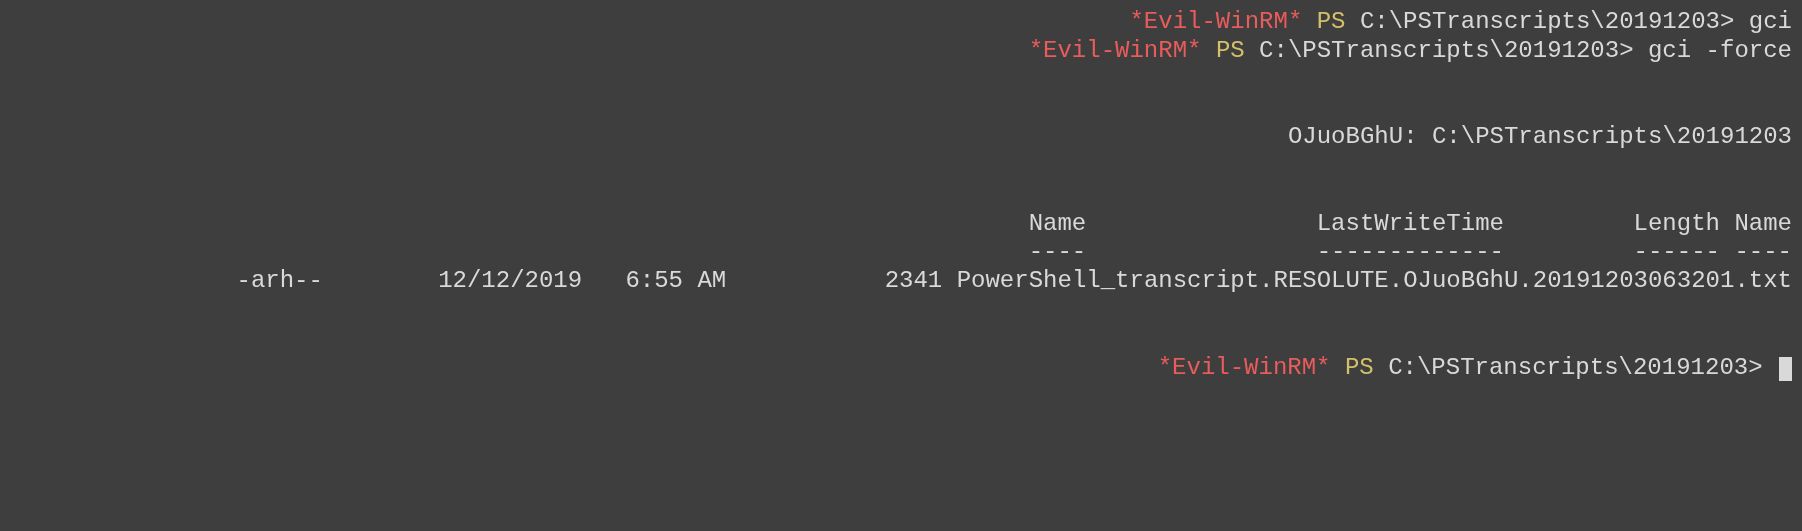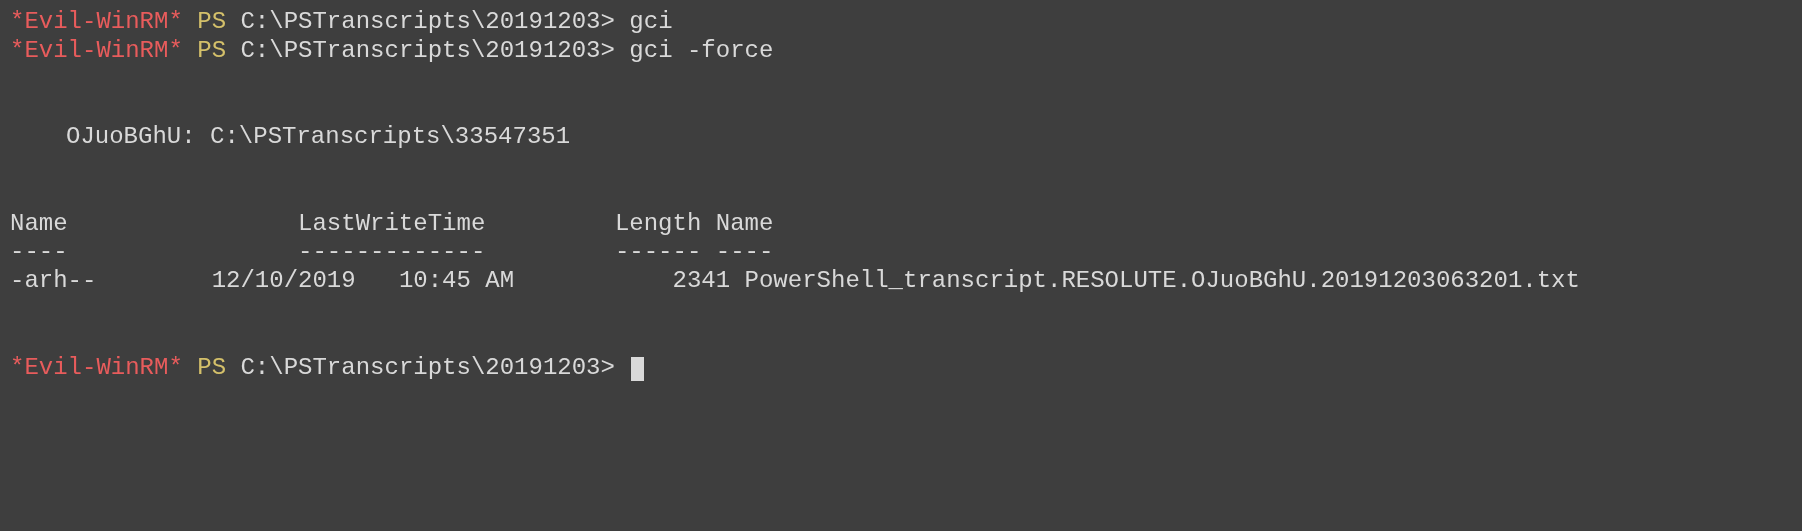--- a/index.html
+++ b/index.html
@@ -13,20 +13,21 @@
       font-size: 24px;
       color: #d9d9d9;
       padding: 8px 10px;
       width: 1802px;
       height: 531px;
       overflow: hidden;
       line-height: 1.2;
     }
     .line {
       white-space: pre;
+      text-align: right;
     }
     .red {
       color: #e85c5c;
     }
     .yellow {
       color: #d4c06a;
     }
     .white {
       color: #d9d9d9;
     }
@@ -42,21 +43,21 @@
       padding-left: 56px;
     }
   </style>
 </head>
 <body>
 
 <div class="line"><span class="red">*Evil-WinRM*</span> <span class="yellow">PS</span> <span class="white">C:\PSTranscripts\20191203&gt;</span> <span class="white">gci</span></div>
 <div class="line"><span class="red">*Evil-WinRM*</span> <span class="yellow">PS</span> <span class="white">C:\PSTranscripts\20191203&gt;</span> <span class="white">gci -force</span></div>
 <div class="line">&nbsp;</div>
 <div class="line">&nbsp;</div>
-<div class="line dir-indent"><span>OJuoBGhU:</span> <span>C:\PSTranscripts\33547351</span></div>
+<div class="line dir-indent"><span>OJuoBGhU:</span> <span>C:\PSTranscripts\20191203</span></div>
 <div class="line">&nbsp;</div>
 <div class="line">&nbsp;</div>
 <div class="line"><span>Name</span>                <span>LastWriteTime</span>         <span>Length</span> <span>Name</span></div>
 <div class="line"><span>----</span>                <span>-------------</span>         <span>------</span> <span>----</span></div>
-<div class="line"><span>-arh--</span>        <span>12/10/2019</span>   <span>10:45 AM</span>           <span>2341</span> <span>PowerShell_transcript.RESOLUTE.OJuoBGhU.20191203063201.txt</span></div>
+<div class="line"><span>-arh--</span>        <span>12/12/2019</span>   <span>6:55 AM</span>           <span>2341</span> <span>PowerShell_transcript.RESOLUTE.OJuoBGhU.20191203063201.txt</span></div>
 <div class="line">&nbsp;</div>
 <div class="line">&nbsp;</div>
 <div class="line"><span class="red">*Evil-WinRM*</span> <span class="yellow">PS</span> <span class="white">C:\PSTranscripts\20191203&gt;</span> <span class="cursor"></span></div>
 
 </body></html>

